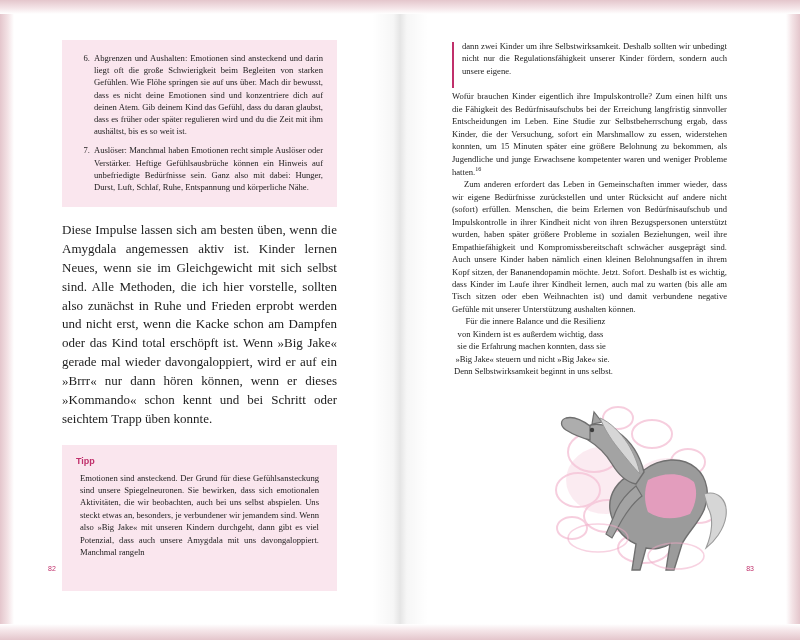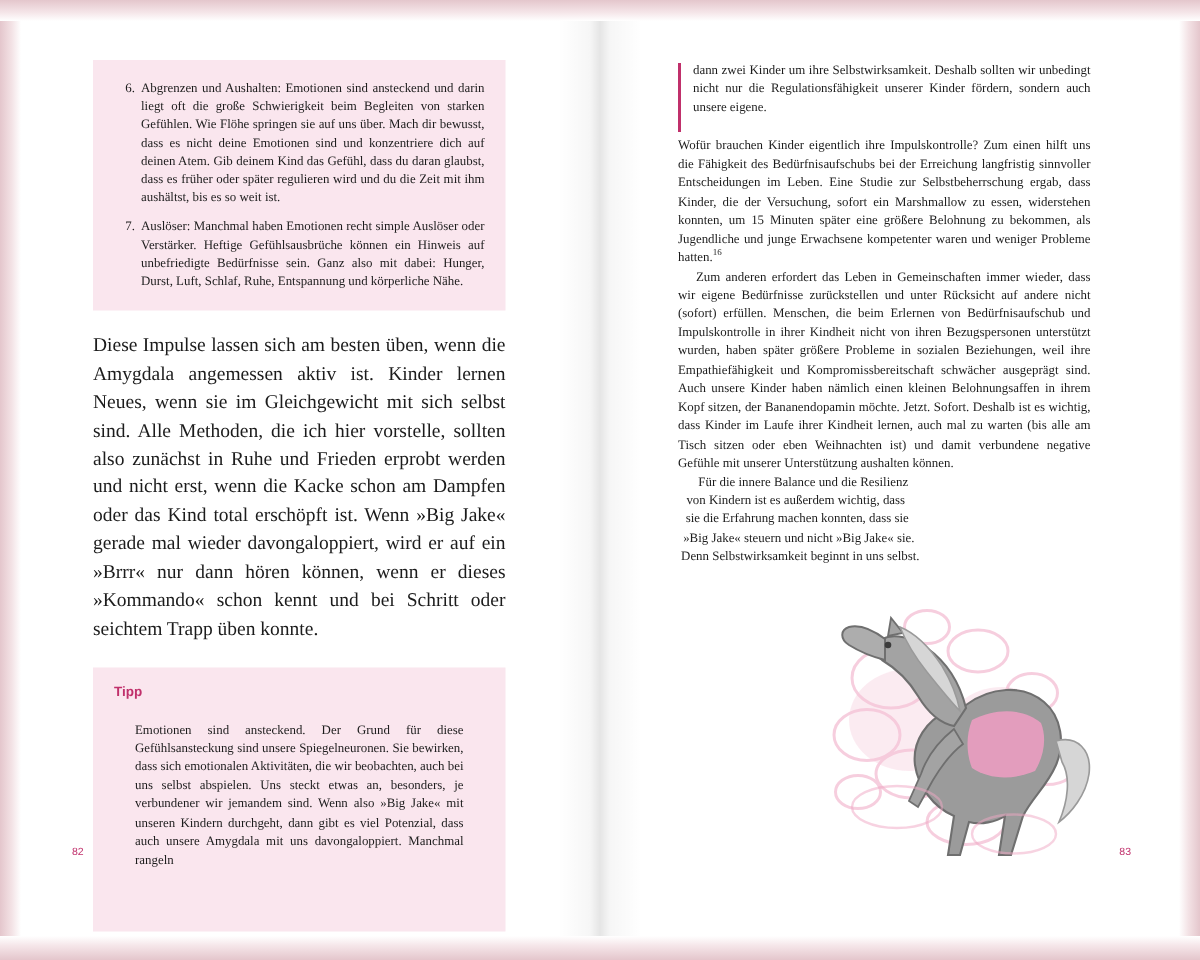--- a/index.html
+++ b/index.html
@@ -118,21 +118,21 @@
     font-weight: bold;
     font-size: 9px;
     margin: 0 0 6px 0;
     font-family: "Liberation Sans", sans-serif;
   }
   .tipp-text {
     font-size: 8.6px;
     line-height: 1.45;
     color: #1c1c1c;
     text-align: justify;
-    margin: 14px;
+    margin: 4px;
   }
 
   .folio {
     position: absolute;
     font-size: 7px;
     color: #c0306b;
     font-family: "Liberation Sans", sans-serif;
   }
   .folio-left { left: 48px; bottom: 68px; }
   .folio-right { right: 46px; bottom: 68px; }

